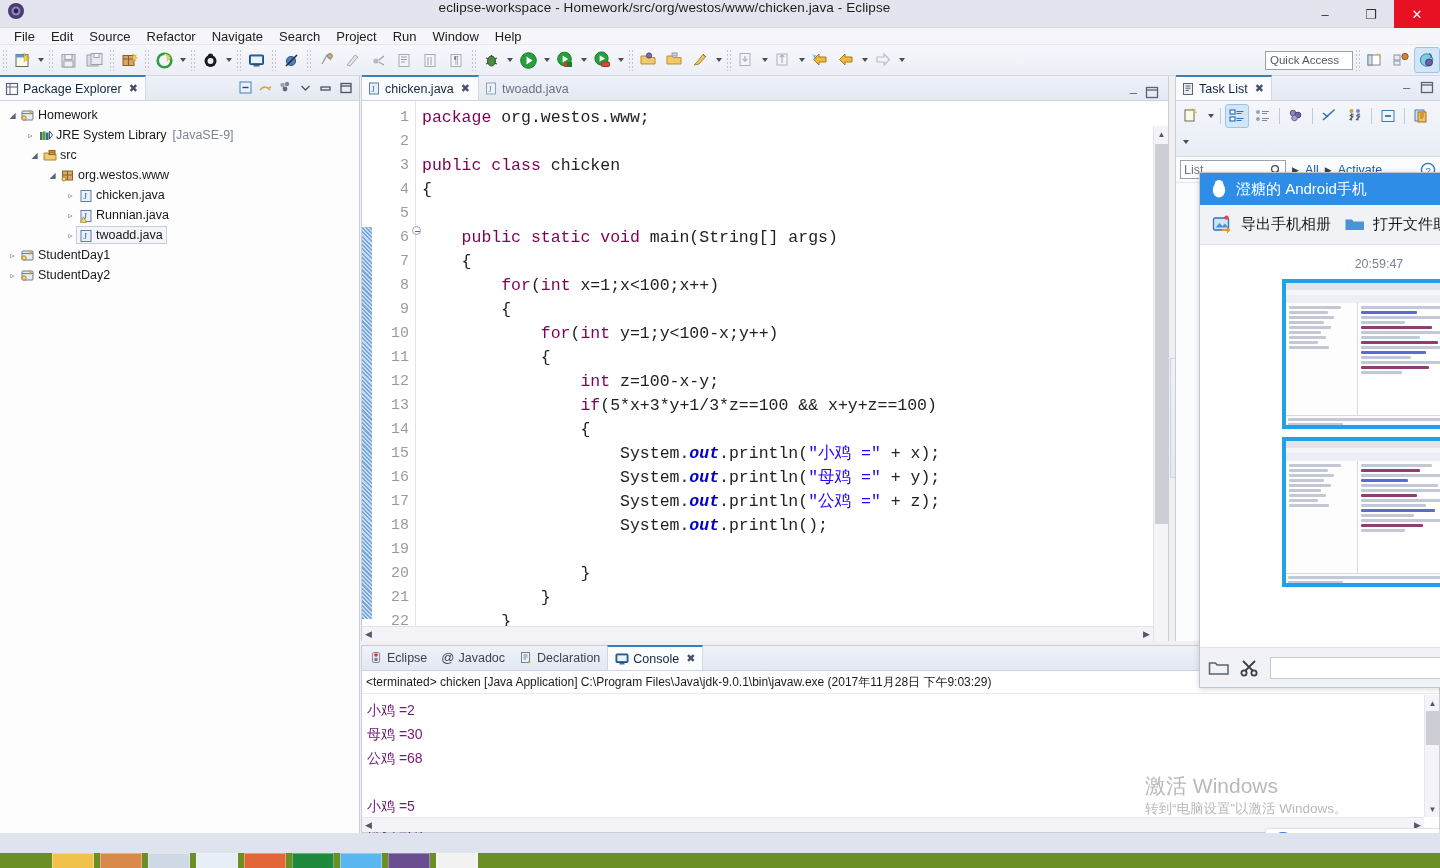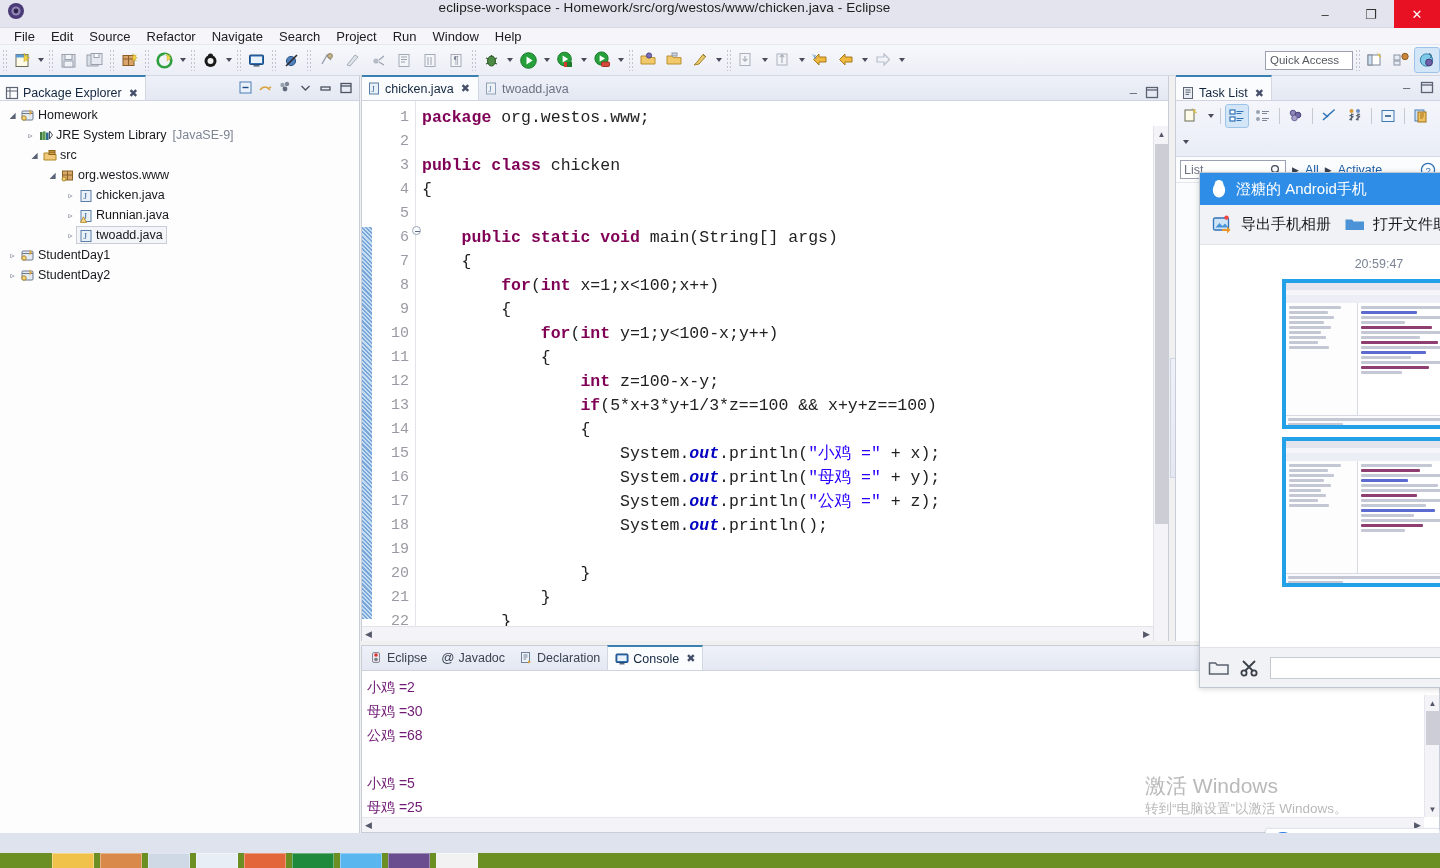--- a/index.html
+++ b/index.html
@@ -82,21 +82,21 @@
   #pkg {
     position:absolute; left:0; top:76px; width:360px; height:757px;
     background:#fdfdfd; border-right:1px solid #c9cdd8;
   }
   .viewtabs {
     height:25px; background:linear-gradient(#eef1f8,#e4e8f2);
     display:flex; align-items:flex-end; position:relative;
     border-bottom:1px solid #cfd4e0;
   }
   .vtab {
-    height:25px; display:flex; align-items:flex-end; gap:4px;
+    height:25px; display:flex; align-items:center; gap:4px;
     padding:0 7px 0 5px; font-size:12.5px; color:#12263f;
     background:#fbfcfe; border-top:2px solid #3c7fb1;
     border-right:1px solid #d2d7e2;
   }
   .vclose { font-size:11px; color:#47506a; margin-left:3px; }
   .vtools {
     margin-left:auto; display:flex; align-items:center; gap:3px;
     padding-right:5px; height:25px;
   }
   .vti { width:17px;height:17px; display:flex;align-items:center;justify-content:center; }
@@ -147,21 +147,21 @@
   }
   .fold:after {
     content:""; position:absolute; left:1.5px; top:3.5px; width:5px; height:1px; background:#5b6a80;
   }
   .code {
     position:absolute; left:60px; top:0; right:0; height:540px;
     font-family:"Liberation Mono", monospace; font-size:16.5px;
     padding-top:5px; white-space:pre; color:#222;
   }
   .code div { height:24px; line-height:24px; }
-  .kw { color:#7f0055; font-weight:bold;text-align:right; }
+  .kw { color:#7f0055; font-weight:normal;text-align:right; }
   .str { color:#2a00ff; }
   .fld { color:#0000c0; font-weight:bold; font-style:italic; }
 
   .escroll {
     position:absolute; right:0; top:25px; width:15px; height:540px;
     background:#f4f4f8; border-left:1px solid #e2e2ea;
   }
   .escroll .thumb { position:absolute; left:1px; top:18px; width:13px; height:380px; background:#cdcdd6; border-radius:1px;}
   .sbarrow { position:absolute; left:0; width:15px; height:16px; display:flex;align-items:center;justify-content:center; color:#55586a; font-size:8px;}
   .ehscroll {
@@ -910,20 +910,21 @@
       </span>
       <span class="ci sel">
         <svg width="15" height="15">
             <rect x="3" y="6" width="9" height="7" fill="#f0c848" stroke="#a07c12"></rect>
             <path d="M5 6V4.2a2.5 2.5 0 0 1 5 0V6" fill="none" stroke="#a07c12" stroke-width="1.4"></path>
           </svg>
       </span>
     </div>
   </div>
 
+  <div class="cheader">&lt;terminated&gt; chicken [Java Application] C:\Program Files\Java\jdk-9.0.1\bin\javaw.exe (2017年11月28日 下午9:03:29)</div>
   <div class="cout">小鸡 =2
 母鸡 =30
 公鸡 =68
 
 小鸡 =5
 母鸡 =25</div>
 
   <div class="cscroll">
     <span class="sbarrow" style="top:0">▲</span>
     <div class="thumb"></div>

